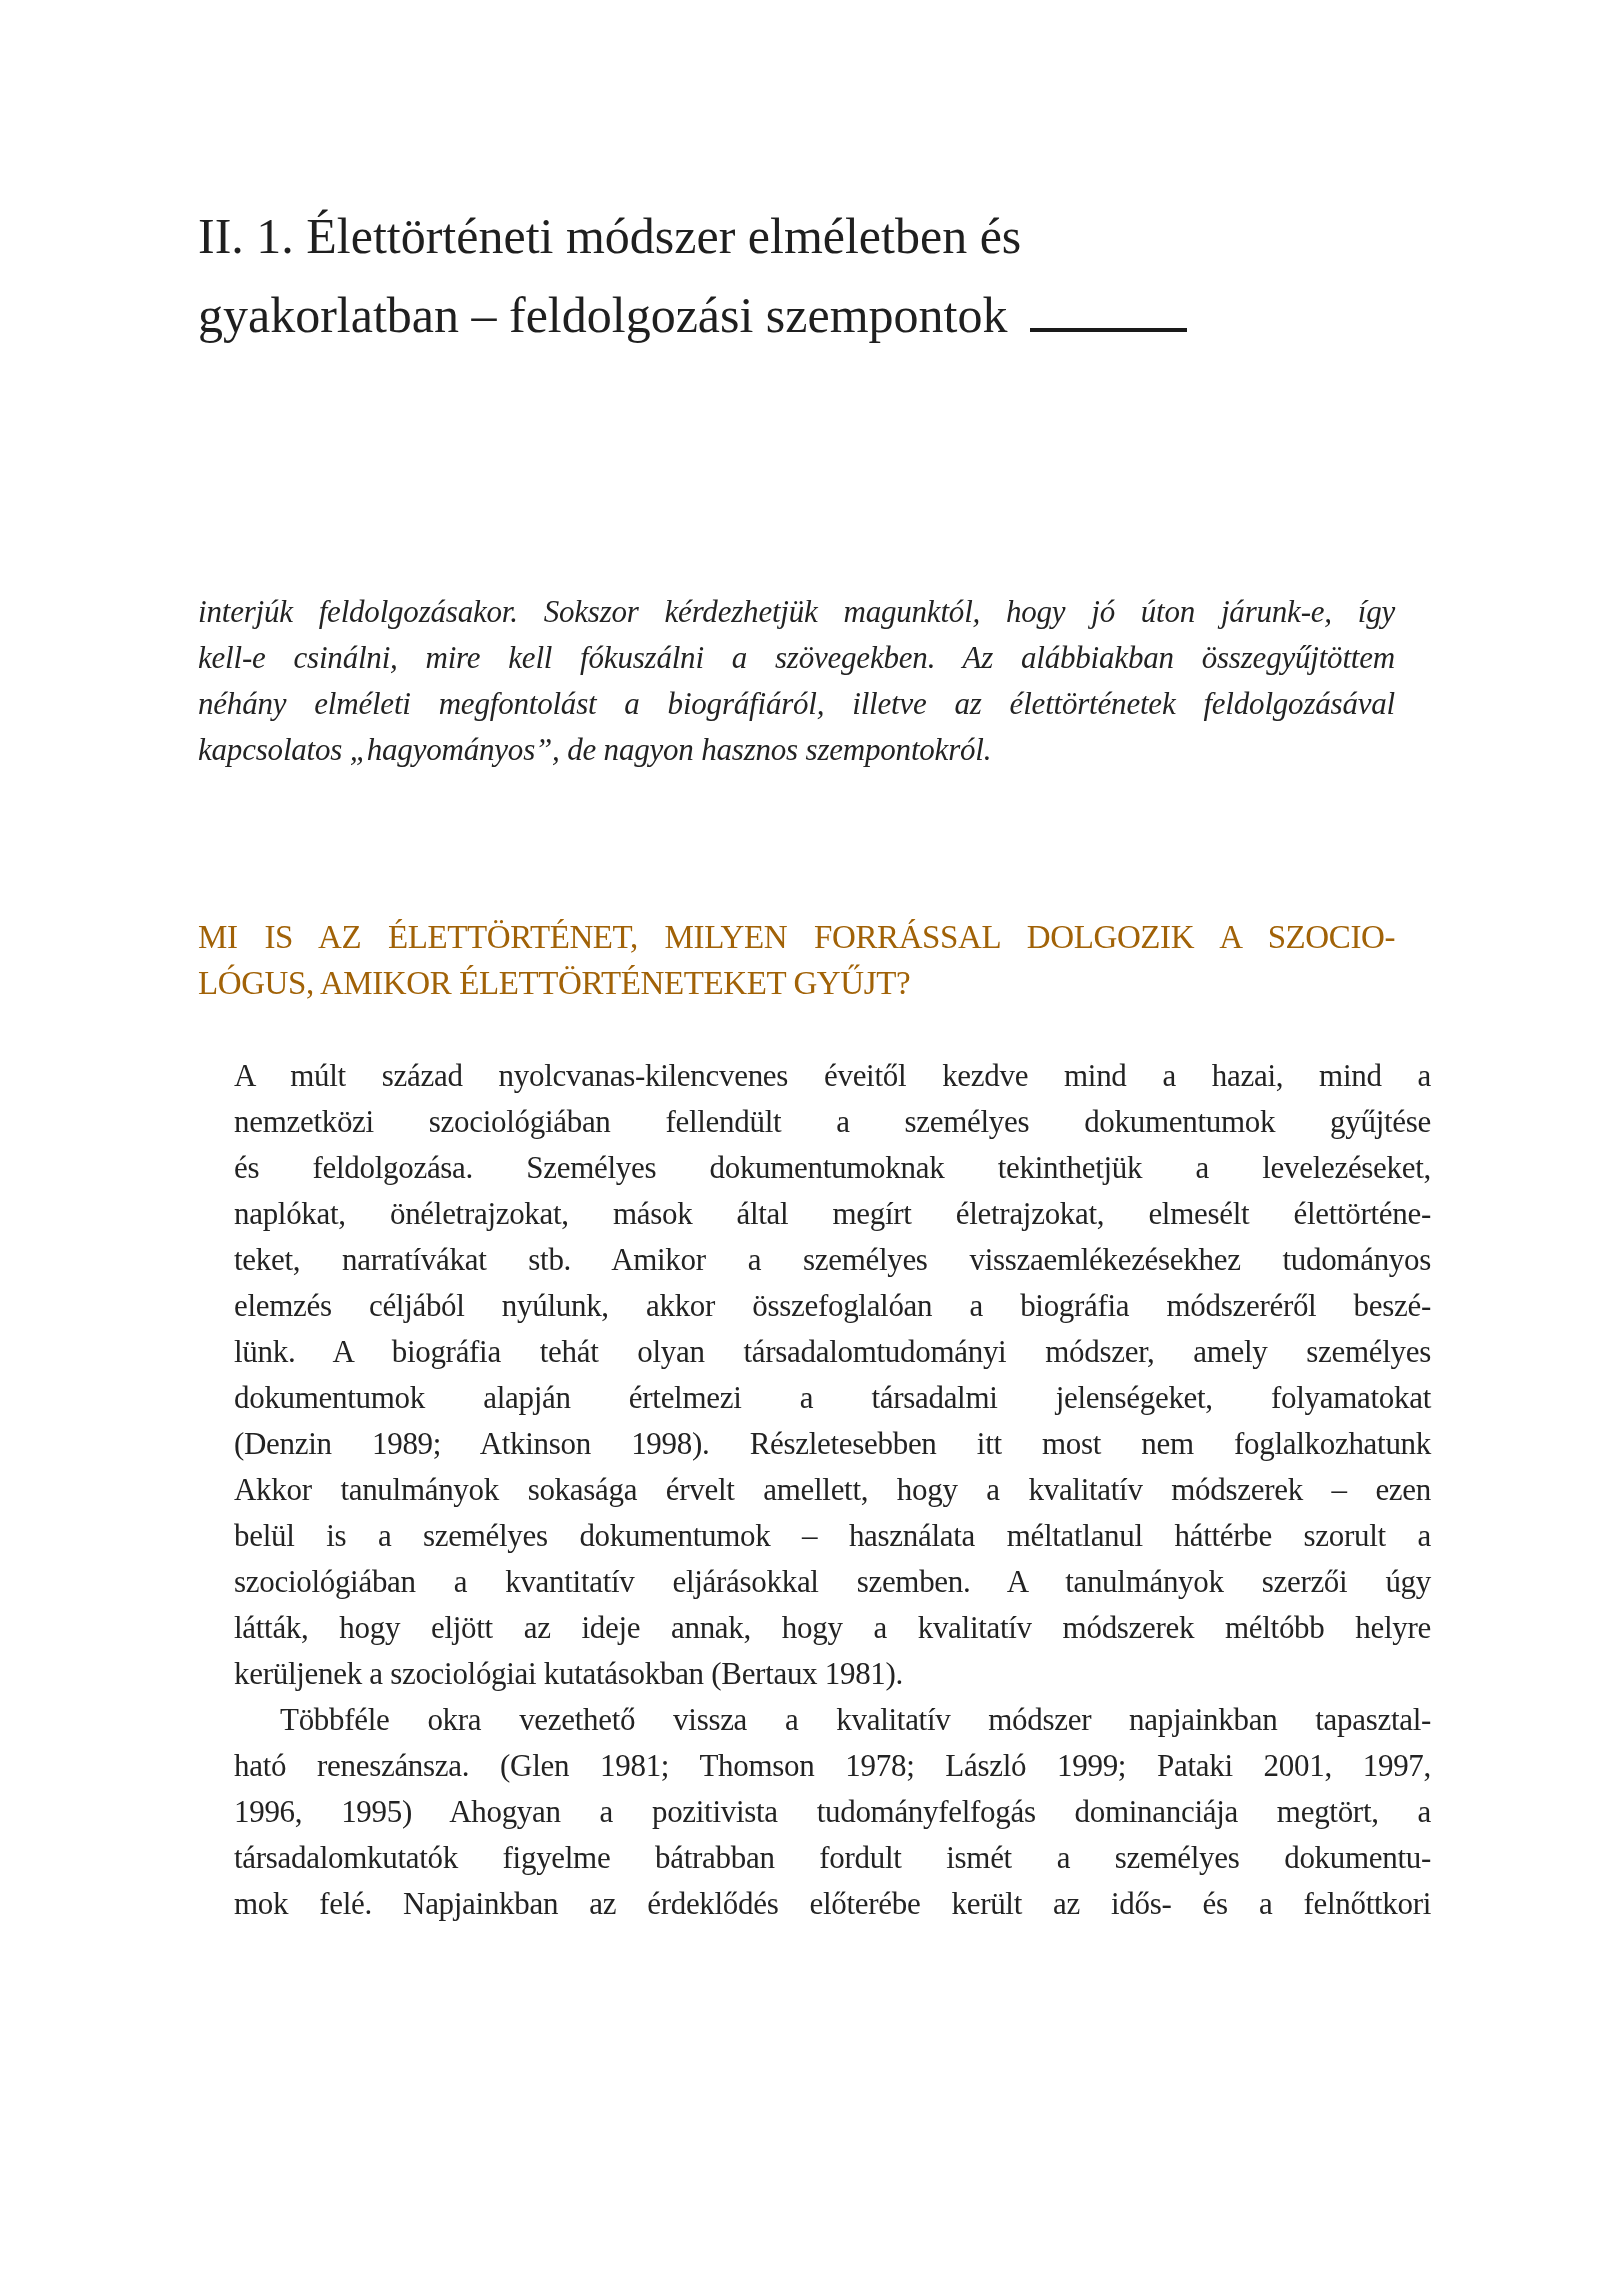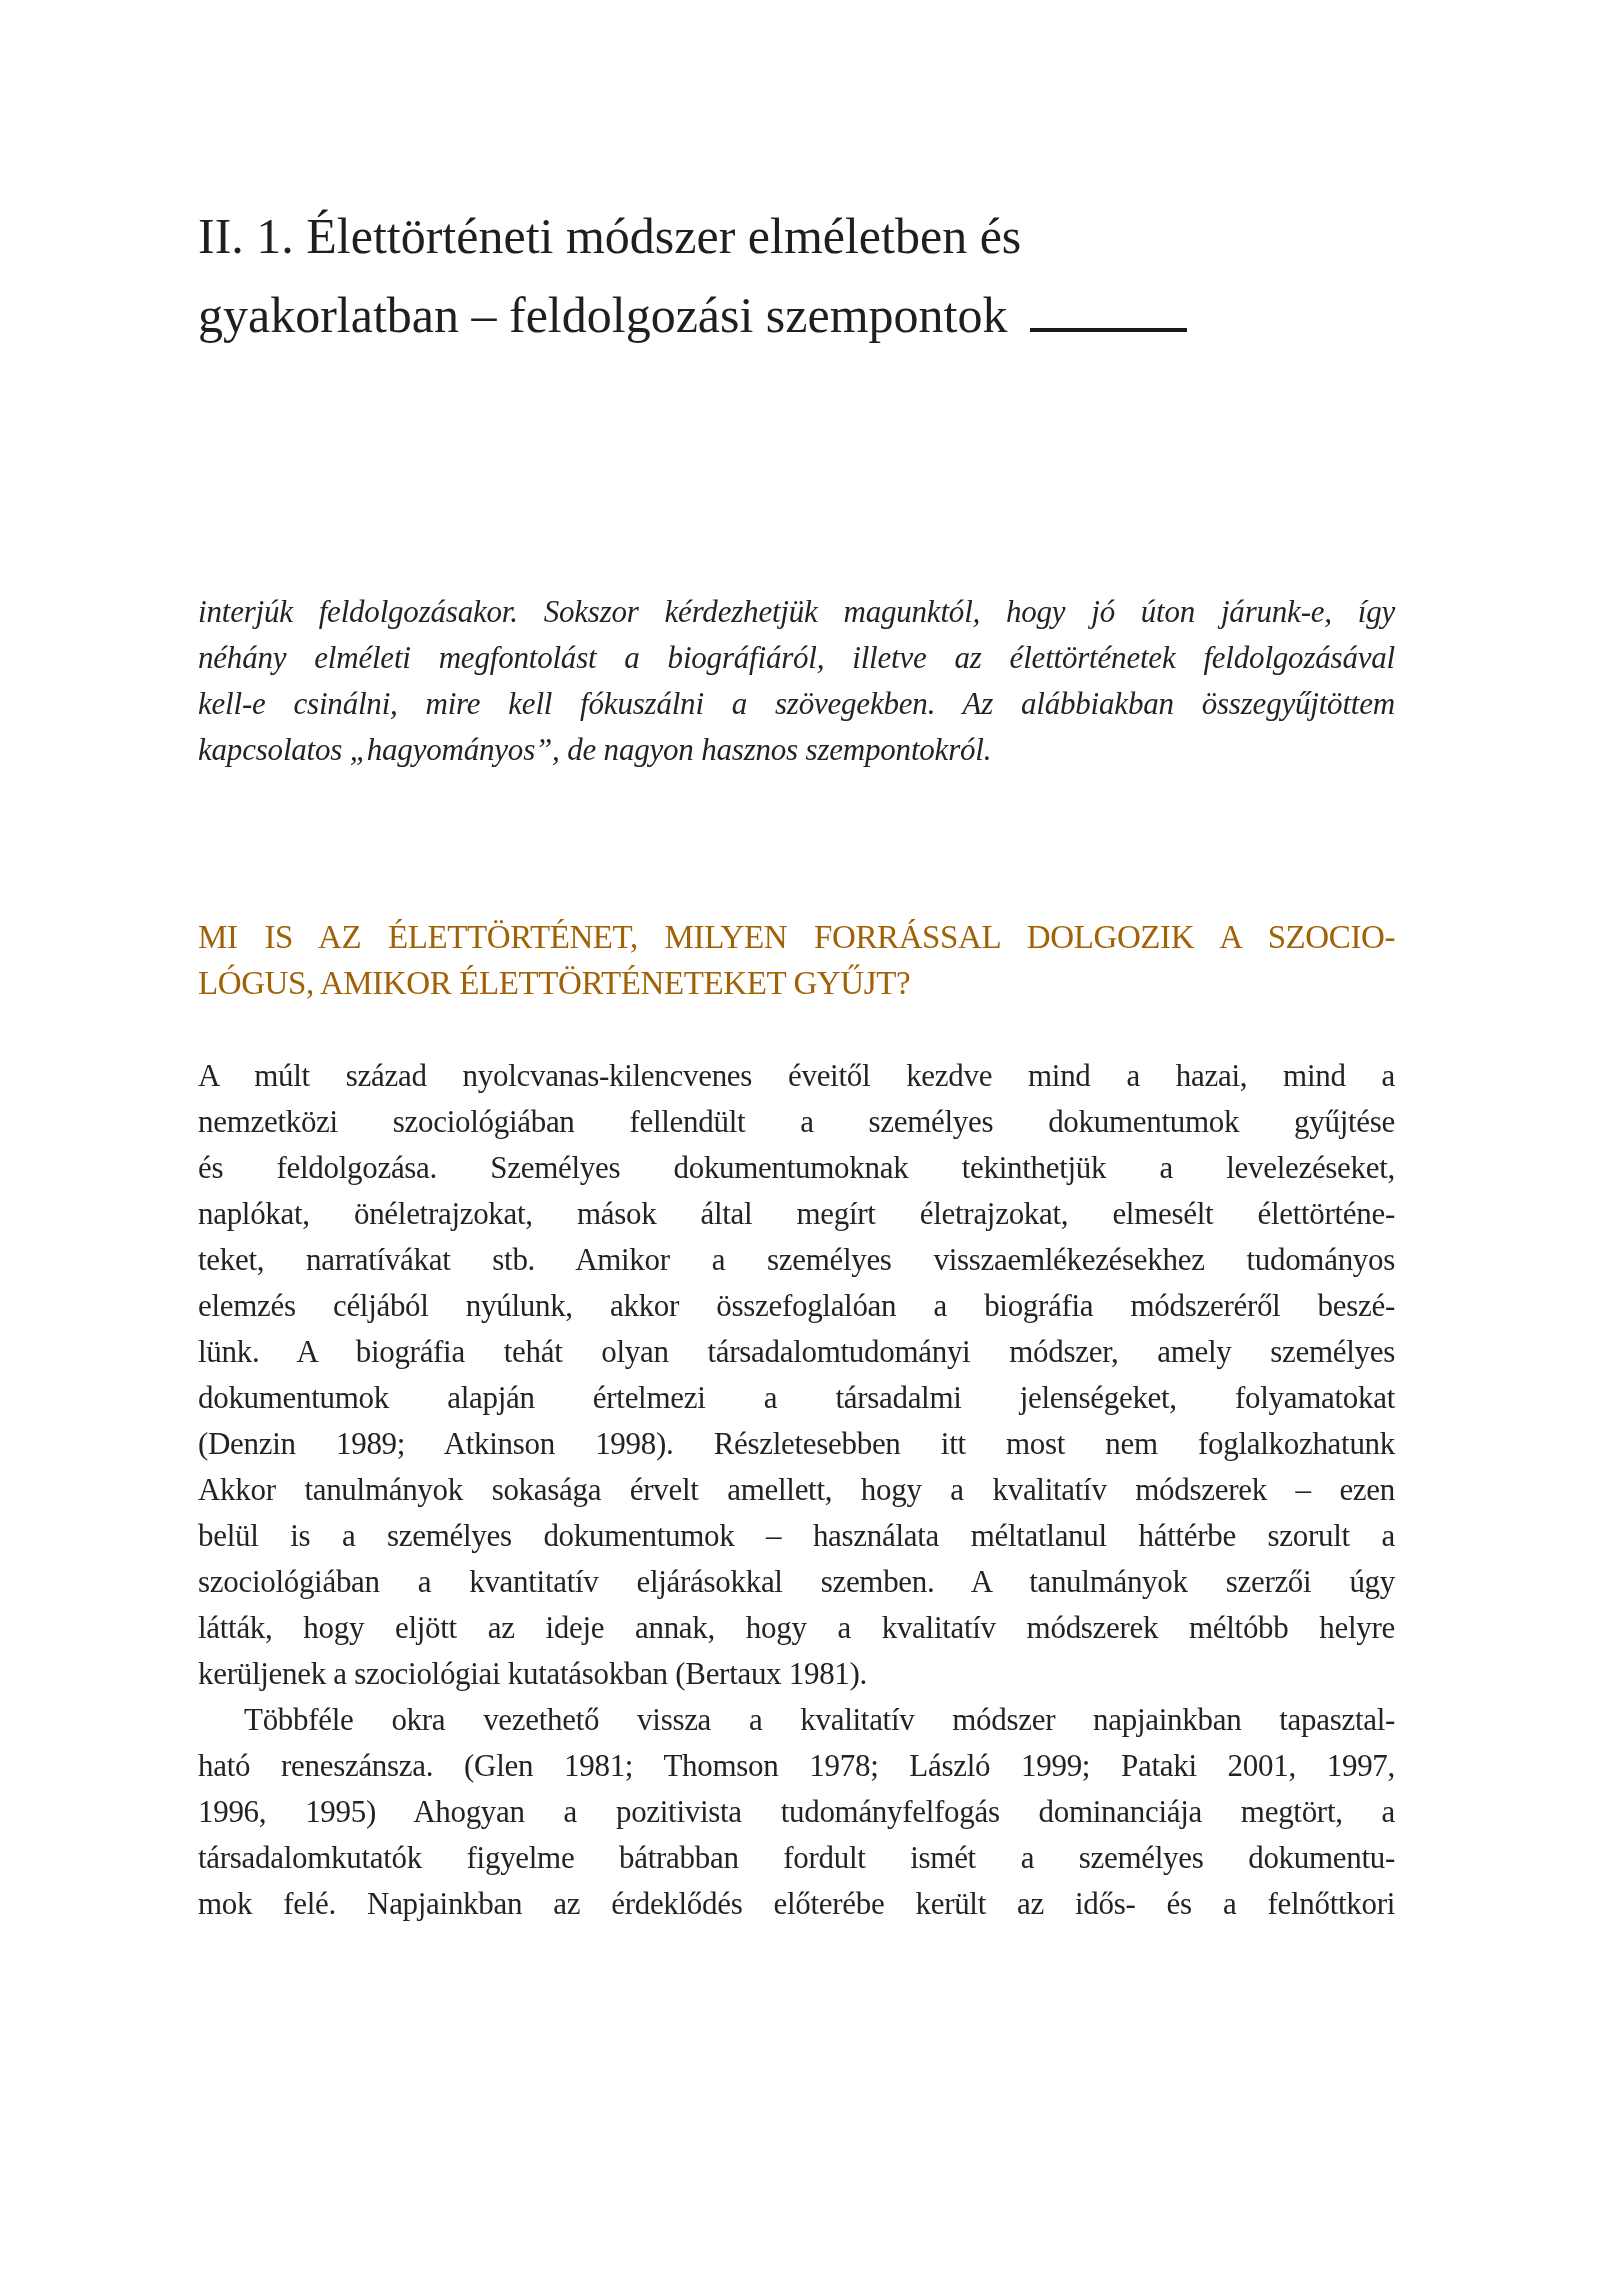--- a/index.html
+++ b/index.html
@@ -54,20 +54,21 @@
     line-height: 46px;
     letter-spacing: -0.4px;
     color: #a16207;
   }
   
   .body-copy {
     top: 1053px;
     font-size: 31px;
     line-height: 46px;
     letter-spacing: -0.3px;
+    margin-left: 36px;
   }
   .txt-line {
     text-align: left;
   }
   .txt-line.j {
     text-align: justify;
     text-align-last: justify;
   }
   .txt-line.indent {
     padding-left: 46px;
@@ -78,22 +79,22 @@
 
 <div class="page">
 
   <div class="textcol chapter-title">
     <div class="txt-line">II. 1. Élettörténeti módszer elméletben és</div>
     <div class="txt-line"><span>gyakorlatban – feldolgozási szempontok</span><span class="title-rule"></span></div>
   </div>
 
   <div class="textcol intro">
     <div class="txt-line j">interjúk feldolgozásakor. Sokszor kérdezhetjük magunktól, hogy jó úton járunk-e, így</div>
+    <div class="txt-line j">kell-e csinálni, mire kell fókuszálni a szövegekben. Az alábbiakban összegyűjtöttem</div>
     <div class="txt-line j">néhány elméleti megfontolást a biográfiáról, illetve az élettörténetek feldolgozásával</div>
-    <div class="txt-line j">kell-e csinálni, mire kell fókuszálni a szövegekben. Az alábbiakban összegyűjtöttem</div>
     <div class="txt-line">kapcsolatos „hagyományos”, de nagyon hasznos szempontokról.</div>
   </div>
 
   <div class="textcol sec-heading">
     <div class="txt-line j">MI IS AZ ÉLETTÖRTÉNET, MILYEN FORRÁSSAL DOLGOZIK A SZOCIO-</div>
     <div class="txt-line">LÓGUS, AMIKOR ÉLETTÖRTÉNETEKET GYŰJT?</div>
   </div>
 
   <div class="textcol body-copy">
     <div>

